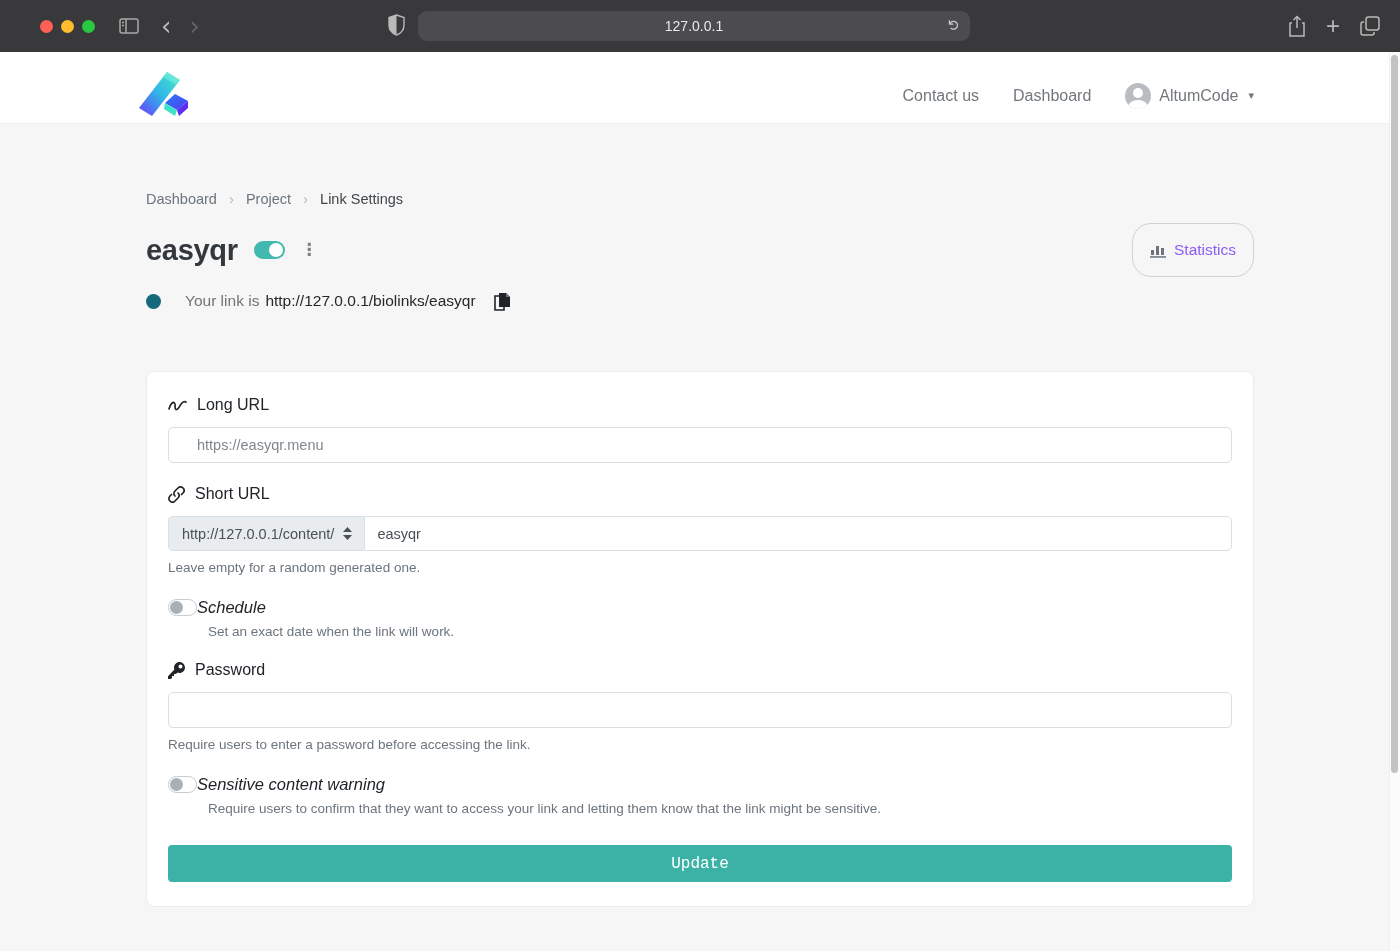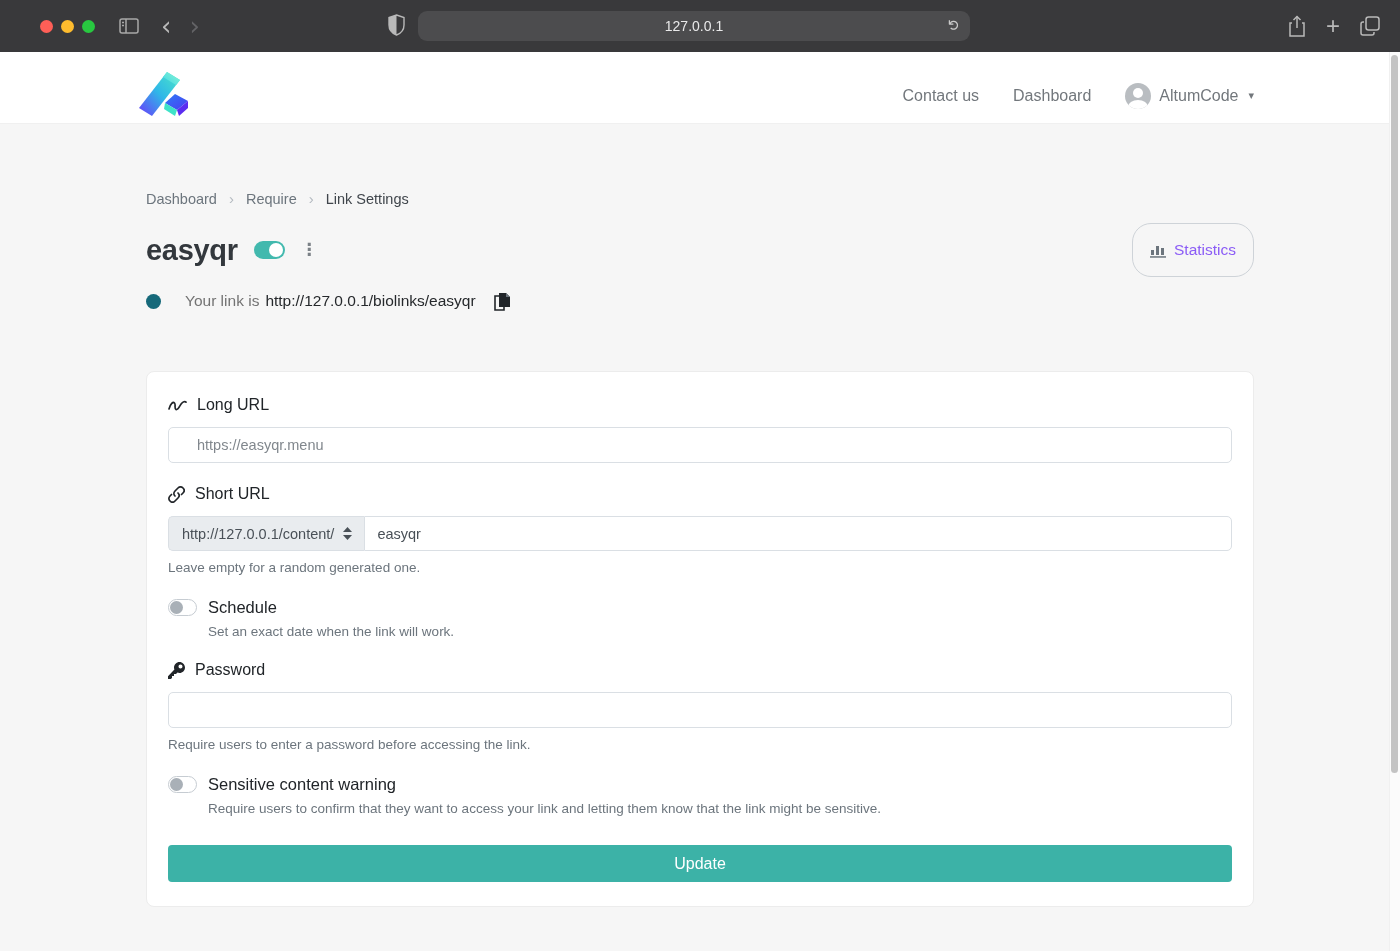--- a/index.html
+++ b/index.html
@@ -122,28 +122,28 @@
   .domain-select {
     display: flex; align-items: center; gap: 9px; background: #e9ecef;
     border: 1px solid #dadfe4; border-right: 0; border-radius: 5px 0 0 5px;
     padding: 0 12px 0 13px; font-size: 14.5px; color: #495057; cursor: pointer; flex: none;
   }
   .slug-input {
     flex: 1; border: 1px solid #dadfe4; border-radius: 0 5px 5px 0;
     padding: 0 12px; font-size: 14.5px; color: #495057; outline: none;
     font-family: "Liberation Sans", "DejaVu Sans", sans-serif;
   }
-  .toggle-row { display: flex; align-items: center; gap: 11px; margin-top: 23px; }
+  .toggle-row { display: flex; align-items: center; margin-top: 23px; font-style: italic; }
   .toggle-label { font-size: 16.5px; color: #212529; }
   .toggle-helper { font-size: 13.5px; color: #6c757d; margin: 7px 0 0 40px; }
 
   .update-btn {
     width: 100%; height: 37px; margin-top: 29px; border: 0; border-radius: 4px;
     background: #3cb2a7; color: #ffffff; font-size: 16px; cursor: pointer;
-    font-family: Liberation Sans, sans-serif;
+    font-family: Liberation Mono, monospace;
   }
 
   
   .scroll-track { position: absolute; top: 52px; right: 0; width: 11px; bottom: 0; background: #fbfbfb; border-left: 1px solid #f0f0f0; }
   .scroll-thumb { position: absolute; top: 3px; right: 2px; width: 7px; height: 718px; border-radius: 4px; background: #c3c3c3; }
 </style>
 </head>
 <body>
 
 <div class="window">
@@ -228,21 +228,21 @@
         <span class="caret">▾</span>
       </div>
     </div>
   </div>
 
   <div class="container">
 
     <div class="breadcrumb">
       <span class="crumb">Dashboard</span>
       <span class="crumb-sep">›</span>
-      <span class="crumb">Require</span>
+      <span class="crumb">Project</span>
       <span class="crumb-sep">›</span>
       <span class="crumb current">Link Settings</span>
     </div>
 
     <div class="title-row">
       <div class="title-left">
         <span class="page-title">easyqr</span>
         <span class="toggle on">
             <span class="knob"></span>
           </span>

